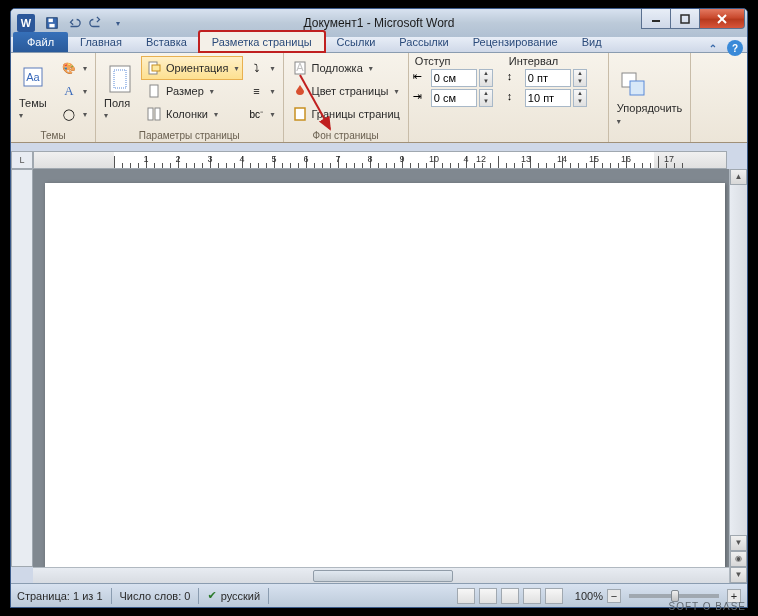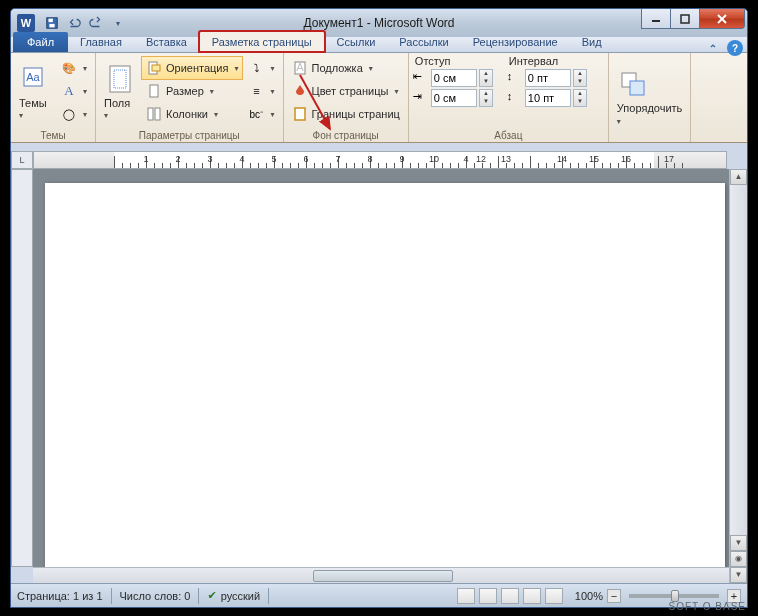--- a/index.html
+++ b/index.html
@@ -314,21 +314,20 @@
                 <span class="si">↕</span>
                 <input value="10 пт" style="">
                 <div class="spinctl">
                   <div>▲</div>
                   <div>▼</div>
                 </div>
               </div>
           </div>
         </div>
       </div>
-      <div class="group-label">Абзац</div>
     </div>
 
     <div class="group">
       <div class="group-body">
         <div class="bigbtn">
           <div class="ico">
               <svg width="30" height="30" viewBox="0 0 30 30">
                 <rect x="4" y="4" width="14" height="14" fill="#fff" stroke="#888"></rect>
                 <rect x="12" y="12" width="14" height="14" fill="#d8e8f8" stroke="#5a8ad8"></rect>
               </svg>
@@ -411,21 +410,21 @@
         <div class="tlabel" style="left: 352px;">4</div>
         <div class="tick minor" style="left: 360px;"></div>
         <div class="tick minor" style="left: 368px;"></div>
         <div class="tick minor" style="left: 376px;"></div>
         <div class="tick major" style="left: 384px;"></div>
         <div class="tlabel" style="left: 367px;">12</div>
         <div class="tick minor" style="left: 392px;"></div>
         <div class="tick minor" style="left: 400px;"></div>
         <div class="tick minor" style="left: 408px;"></div>
         <div class="tick major" style="left: 416px;"></div>
-        <div class="tlabel" style="left: 392px;">13</div>
+        <div class="tlabel" style="left: 412px;">13</div>
         <div class="tick minor" style="left: 424px;"></div>
         <div class="tick minor" style="left: 432px;"></div>
         <div class="tick minor" style="left: 440px;"></div>
         <div class="tick major" style="left: 448px;"></div>
         <div class="tlabel" style="left: 448px;">14</div>
         <div class="tick minor" style="left: 456px;"></div>
         <div class="tick minor" style="left: 464px;"></div>
         <div class="tick minor" style="left: 472px;"></div>
         <div class="tick major" style="left: 480px;"></div>
         <div class="tlabel" style="left: 480px;">15</div>

